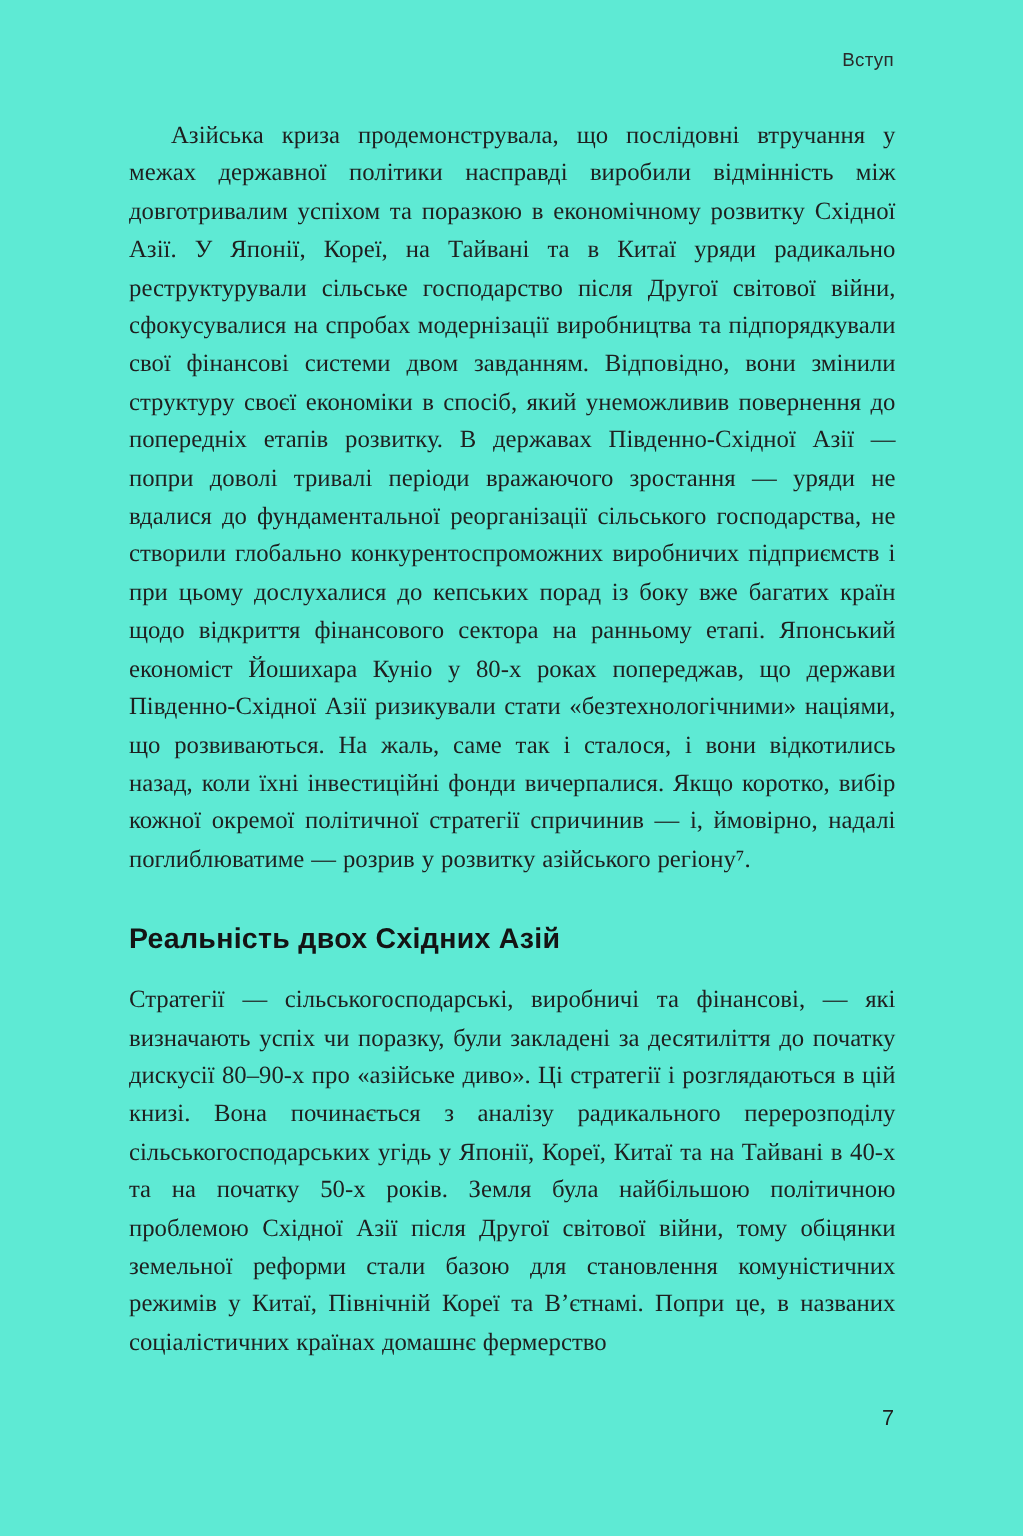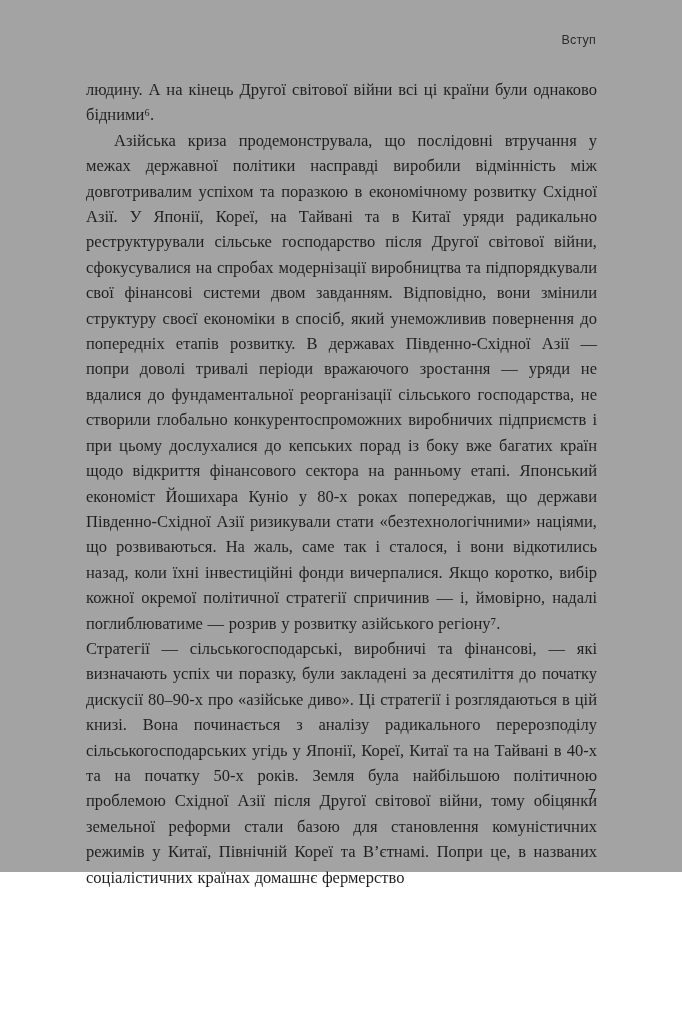--- a/index.html
+++ b/index.html
@@ -8,22 +8,22 @@
     body {
       width: 682px;
       height: 1024px;
       overflow: hidden;
       font-family: "Liberation Serif", serif;
       color: #1f1f1f;
     }
     .page {
       position: relative;
       width: 682px;
-      height: 872px;
-      background: #a3a3a3;
+      height: 1024px;
+      background: #5eead4;
     }
     .running-header {
       position: absolute;
       top: 33px;
       right: 86px;
       font-family: "Liberation Sans", sans-serif;
       font-size: 12.5px;
       font-weight: 400;
       color: #2b2b2b;
       letter-spacing: 0.2px;
@@ -63,24 +63,24 @@
   </style>
 </head>
 <body>
 
 <div class="page">
 
   <div class="running-header">Вступ</div>
 
   <div class="text-block">
 
-    <p>людину. А на кінець Другої світової війни всі ці країни були однаково бідними⁶.</p>
 
     <p class="indent">Азійська криза продемонструвала, що послідовні втручання у межах державної політики насправді виробили відмінність між довготривалим успіхом та поразкою в економічному розвитку Східної Азії. У Японії, Кореї, на Тайвані та в Китаї уряди радикально реструктурували сільське господарство після Другої світової війни, сфокусувалися на спробах модернізації виробництва та підпорядкували свої фінансові системи двом завданням. Відповідно, вони змінили структуру своєї економіки в спосіб, який унеможливив повернення до попередніх етапів розвитку. В державах Південно-Східної Азії — попри доволі тривалі періоди вражаючого зростання — уряди не вдалися до фундаментальної реорганізації сільського господарства, не створили глобально конкурентоспроможних виробничих підприємств і при цьому дослухалися до кепських порад із боку вже багатих країн щодо відкриття фінансового сектора на ранньому етапі. Японський економіст Йошихара Куніо у 80-х роках попереджав, що держави Південно-Східної Азії ризикували стати «безтехнологічними» націями, що розвиваються. На жаль, саме так і сталося, і вони відкотились назад, коли їхні інвестиційні фонди вичерпалися. Якщо коротко, вибір кожної окремої політичної стратегії спричинив — і, ймовірно, надалі поглиблюватиме — розрив у розвитку азійського регіону⁷.</p>
 
+    <h2 class="section-heading">Реальність двох Східних Азій</h2>
 
     <p>Стратегії — сільськогосподарські, виробничі та фінансові, — які визначають успіх чи поразку, були закладені за десятиліття до початку дискусії 80–90-х про «азійське диво». Ці стратегії і розглядаються в цій книзі. Вона починається з аналізу радикального перерозподілу сільськогосподарських угідь у Японії, Кореї, Китаї та на Тайвані в 40-х та на початку 50-х років. Земля була найбільшою політичною проблемою Східної Азії після Другої світової війни, тому обіцянки земельної реформи стали базою для становлення комуністичних режимів у Китаї, Північній Кореї та В’єтнамі. Попри це, в названих соціалістичних країнах домашнє фермерство</p>
 
   </div>
 
   <div class="page-number">7</div>
 
 </div>
 
 </body></html>

